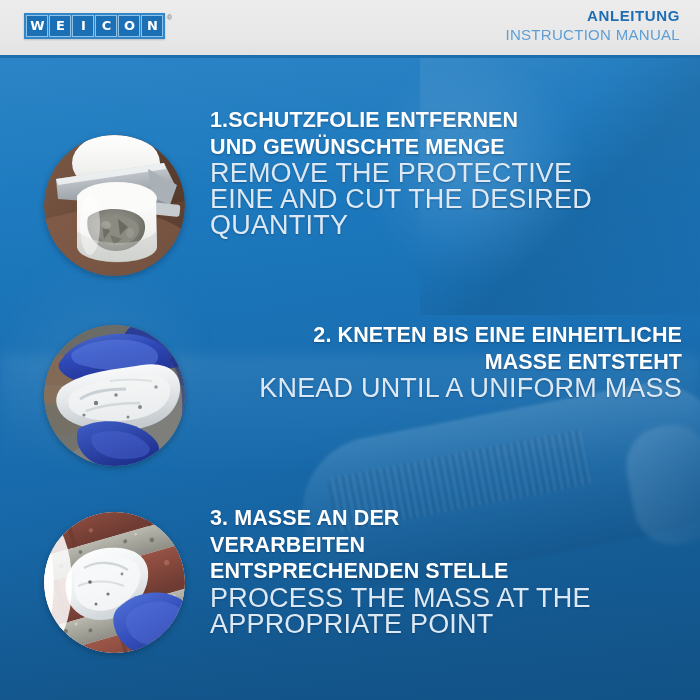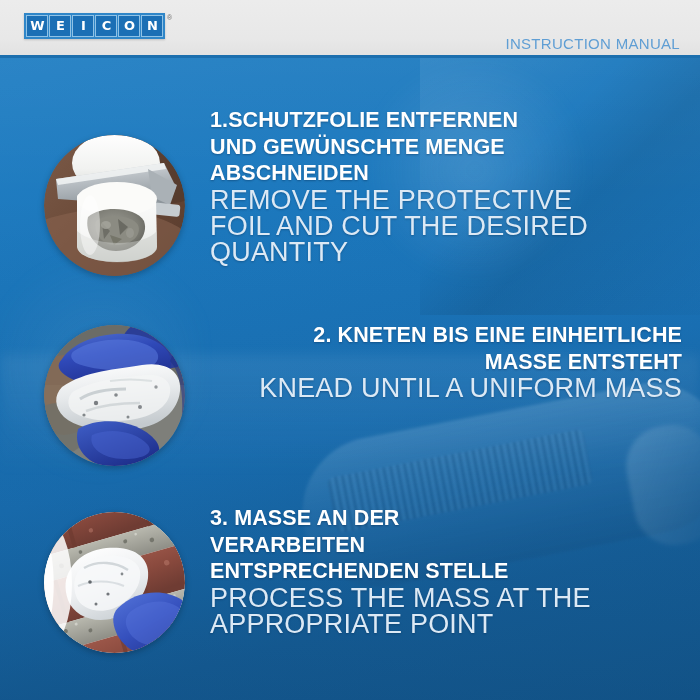--- a/index.html
+++ b/index.html
@@ -47,21 +47,21 @@
   }
 
   .header-titles {
     position:absolute; right:20px; top:6px; text-align:right;
   }
   .h-de {
     font-size:15px; font-weight:bold; color:#1f6eb4;
     letter-spacing:.6px; line-height:19px;
   }
   .h-en {
-    font-size:15px; color:#5f9ed4; letter-spacing:.3px; line-height:20px;margin-top:28px;
+    font-size:15px; color:#5f9ed4; letter-spacing:.3px; line-height:20px;
   }
 
   
   .header-rule {
     position:absolute; top:55px; left:0; width:700px; height:3px;
     background:#1c6fae; z-index:29;
   }
 
   
   .bg {
@@ -156,20 +156,21 @@
       <div class="logo-cell">E</div>
       <div class="logo-cell">I</div>
       <div class="logo-cell">C</div>
       <div class="logo-cell">O</div>
       <div class="logo-cell">N</div>
     </div>
     <span class="logo-reg">®</span>
   </div>
 
   <div class="header-titles">
+    <div class="h-de">ANLEITUNG</div>
     <div class="h-en">INSTRUCTION MANUAL</div>
   </div>
 </div>
 <div class="header-rule"></div>
 
 <div class="bg">
   <div class="bg-base"></div>
   <div class="bg-blob-a"></div>
   <div class="bg-blob-b"></div>
   <div class="bg-shelf"></div>
@@ -234,23 +235,22 @@
           <ellipse cx="86" cy="98" rx="4" ry="5" fill="#9d9d94" opacity="0.7"></ellipse>
 
           <path d="M33 96 C50 112 100 112 113 96 L113 114 C104 132 40 132 33 112 Z" fill="#c9ccc8" opacity="0.5"></path>
           <ellipse cx="46" cy="90" rx="10" ry="30" fill="#ffffff" opacity="0.45"></ellipse>
         </g>
       </svg>
     </div>
     <div class="step-text" style="top:-28px;">
       <div class="line-de">1.SCHUTZFOLIE ENTFERNEN</div>
       <div class="line-de">UND GEWÜNSCHTE MENGE</div>
-      <div class="line-de">ABSCHNEIDEN</div>
       <div class="line-en">REMOVE THE PROTECTIVE</div>
-      <div class="line-en">FOIL AND CUT THE DESIRED</div>
+      <div class="line-en">EINE AND CUT THE DESIRED</div>
       <div class="line-en">QUANTITY</div>
     </div>
   </div>
 
   <div class="step" style="top:325px;">
     <div class="step-photo" style="top:0;">
       <svg viewBox="0 0 141 141">
         <defs>
           <clipPath id="c2">
               <circle cx="70.5" cy="70.5" r="70.5"></circle>

